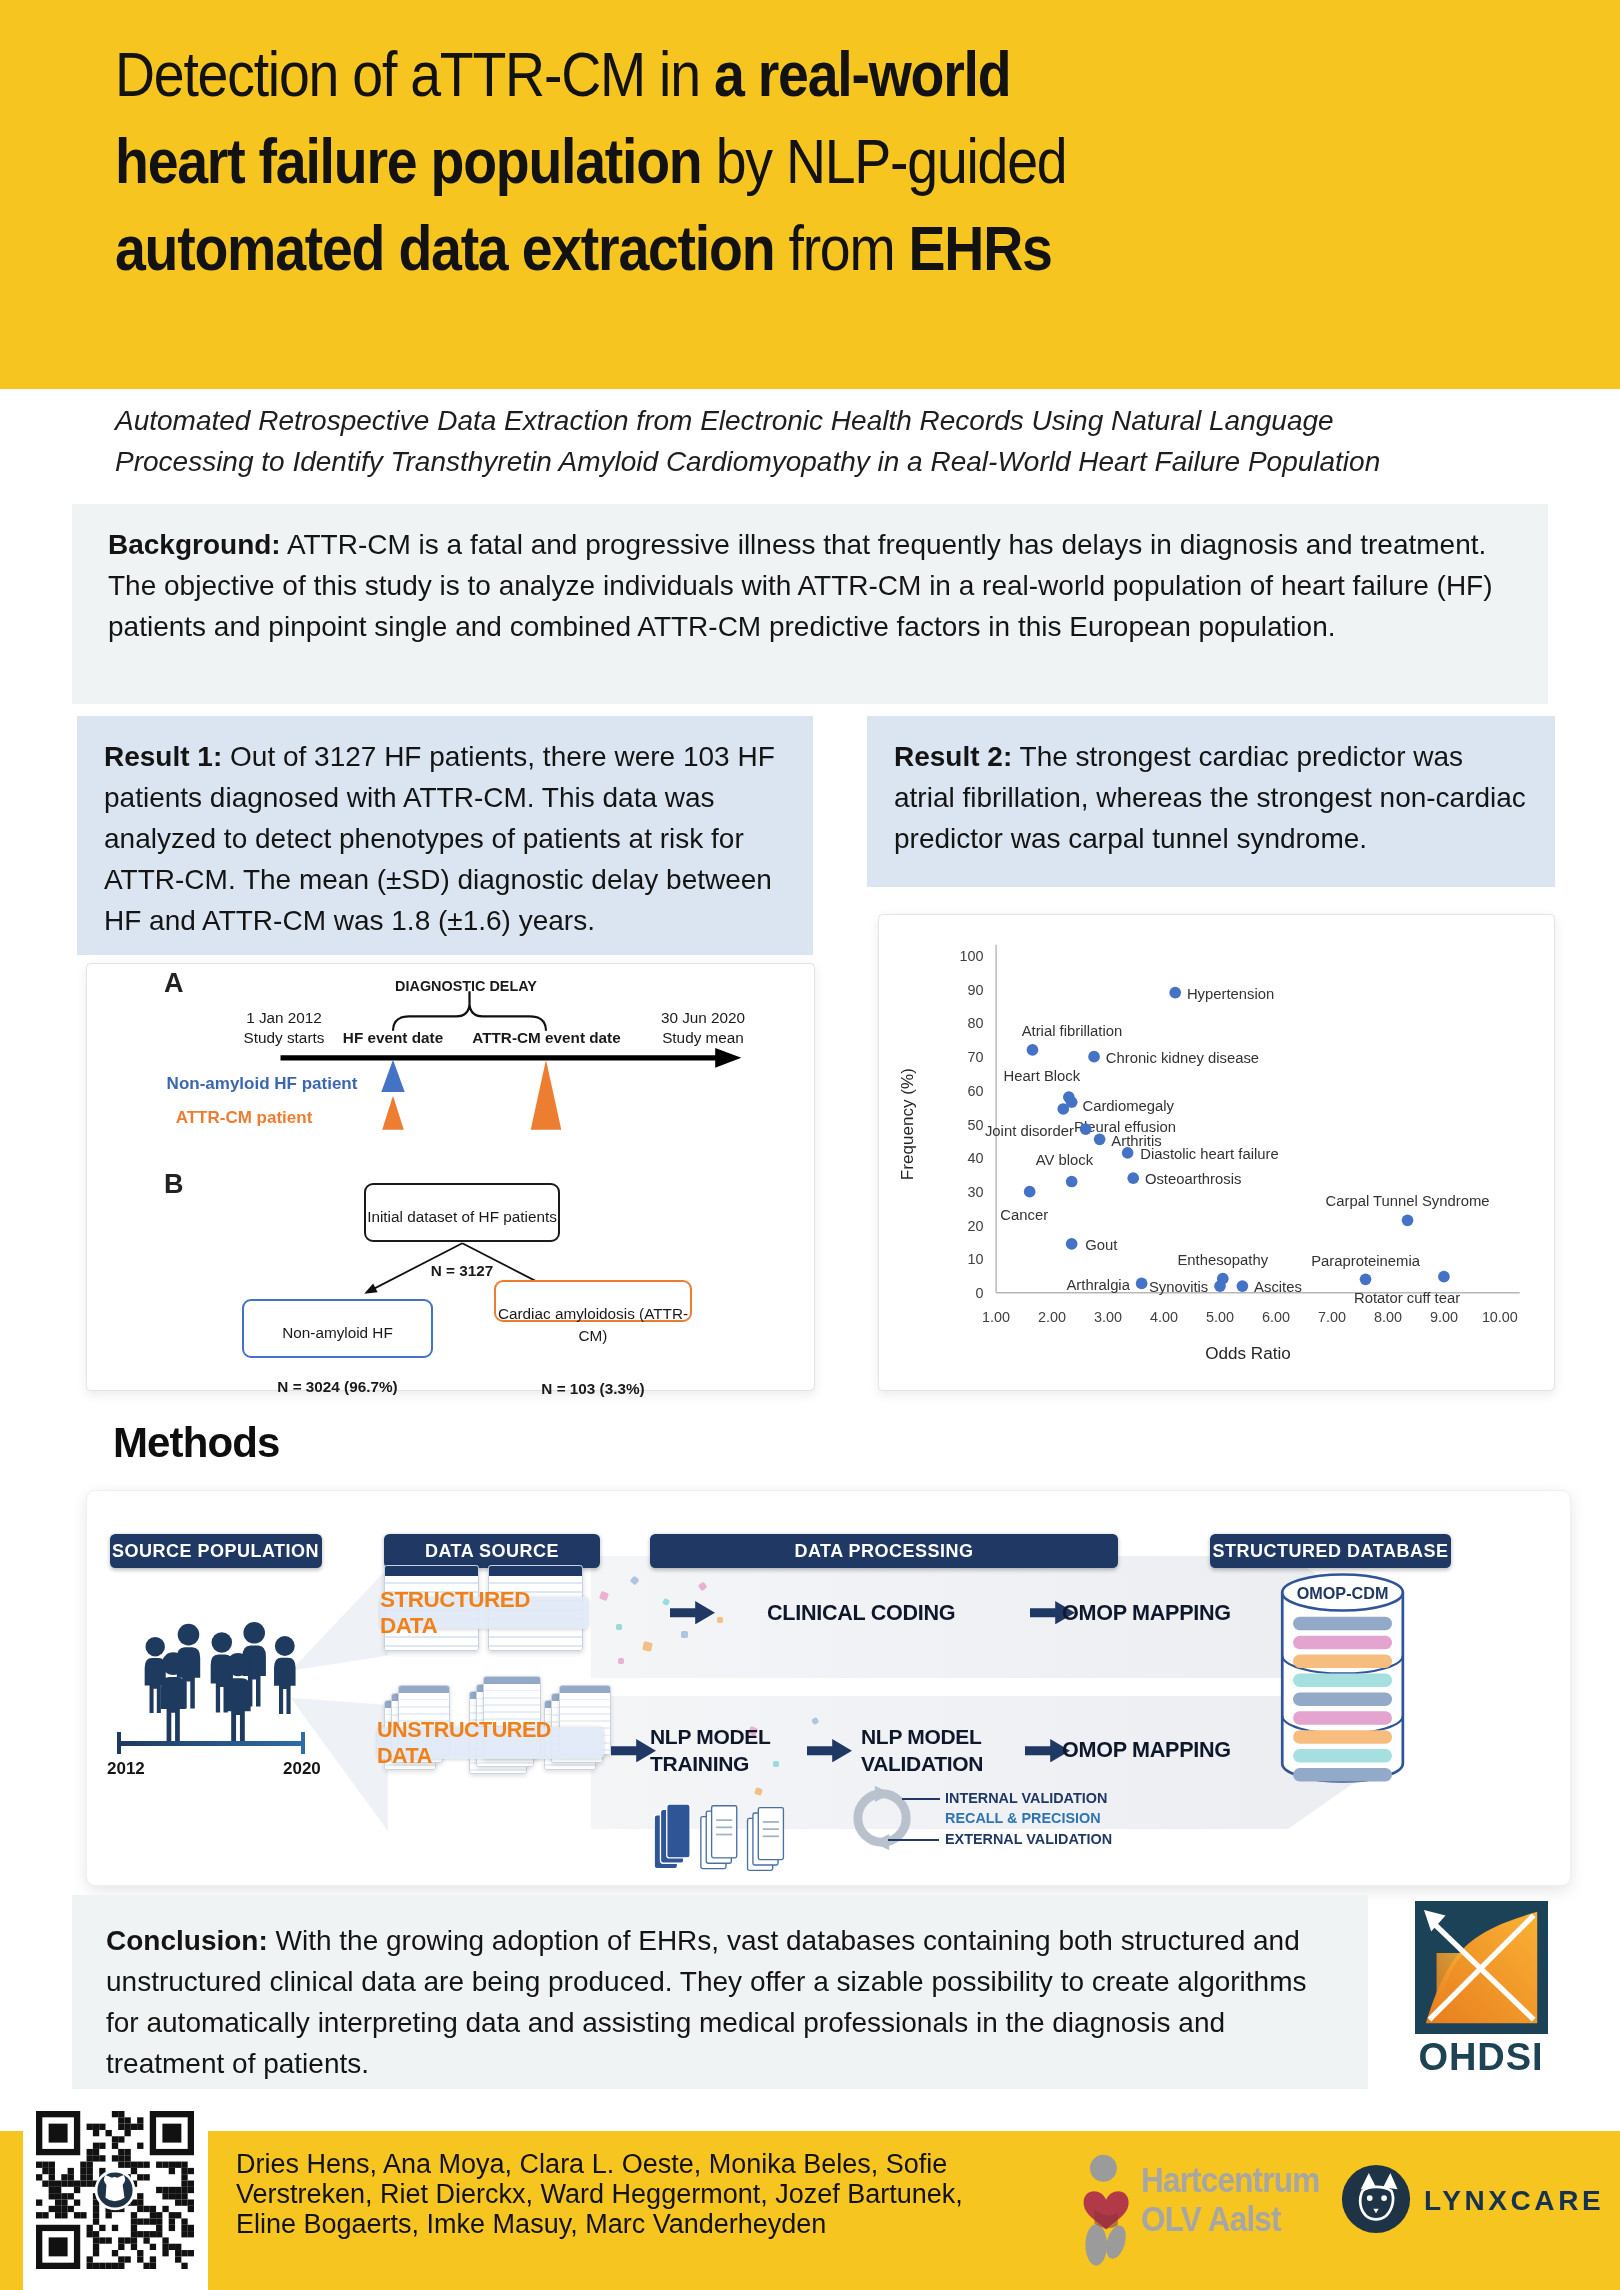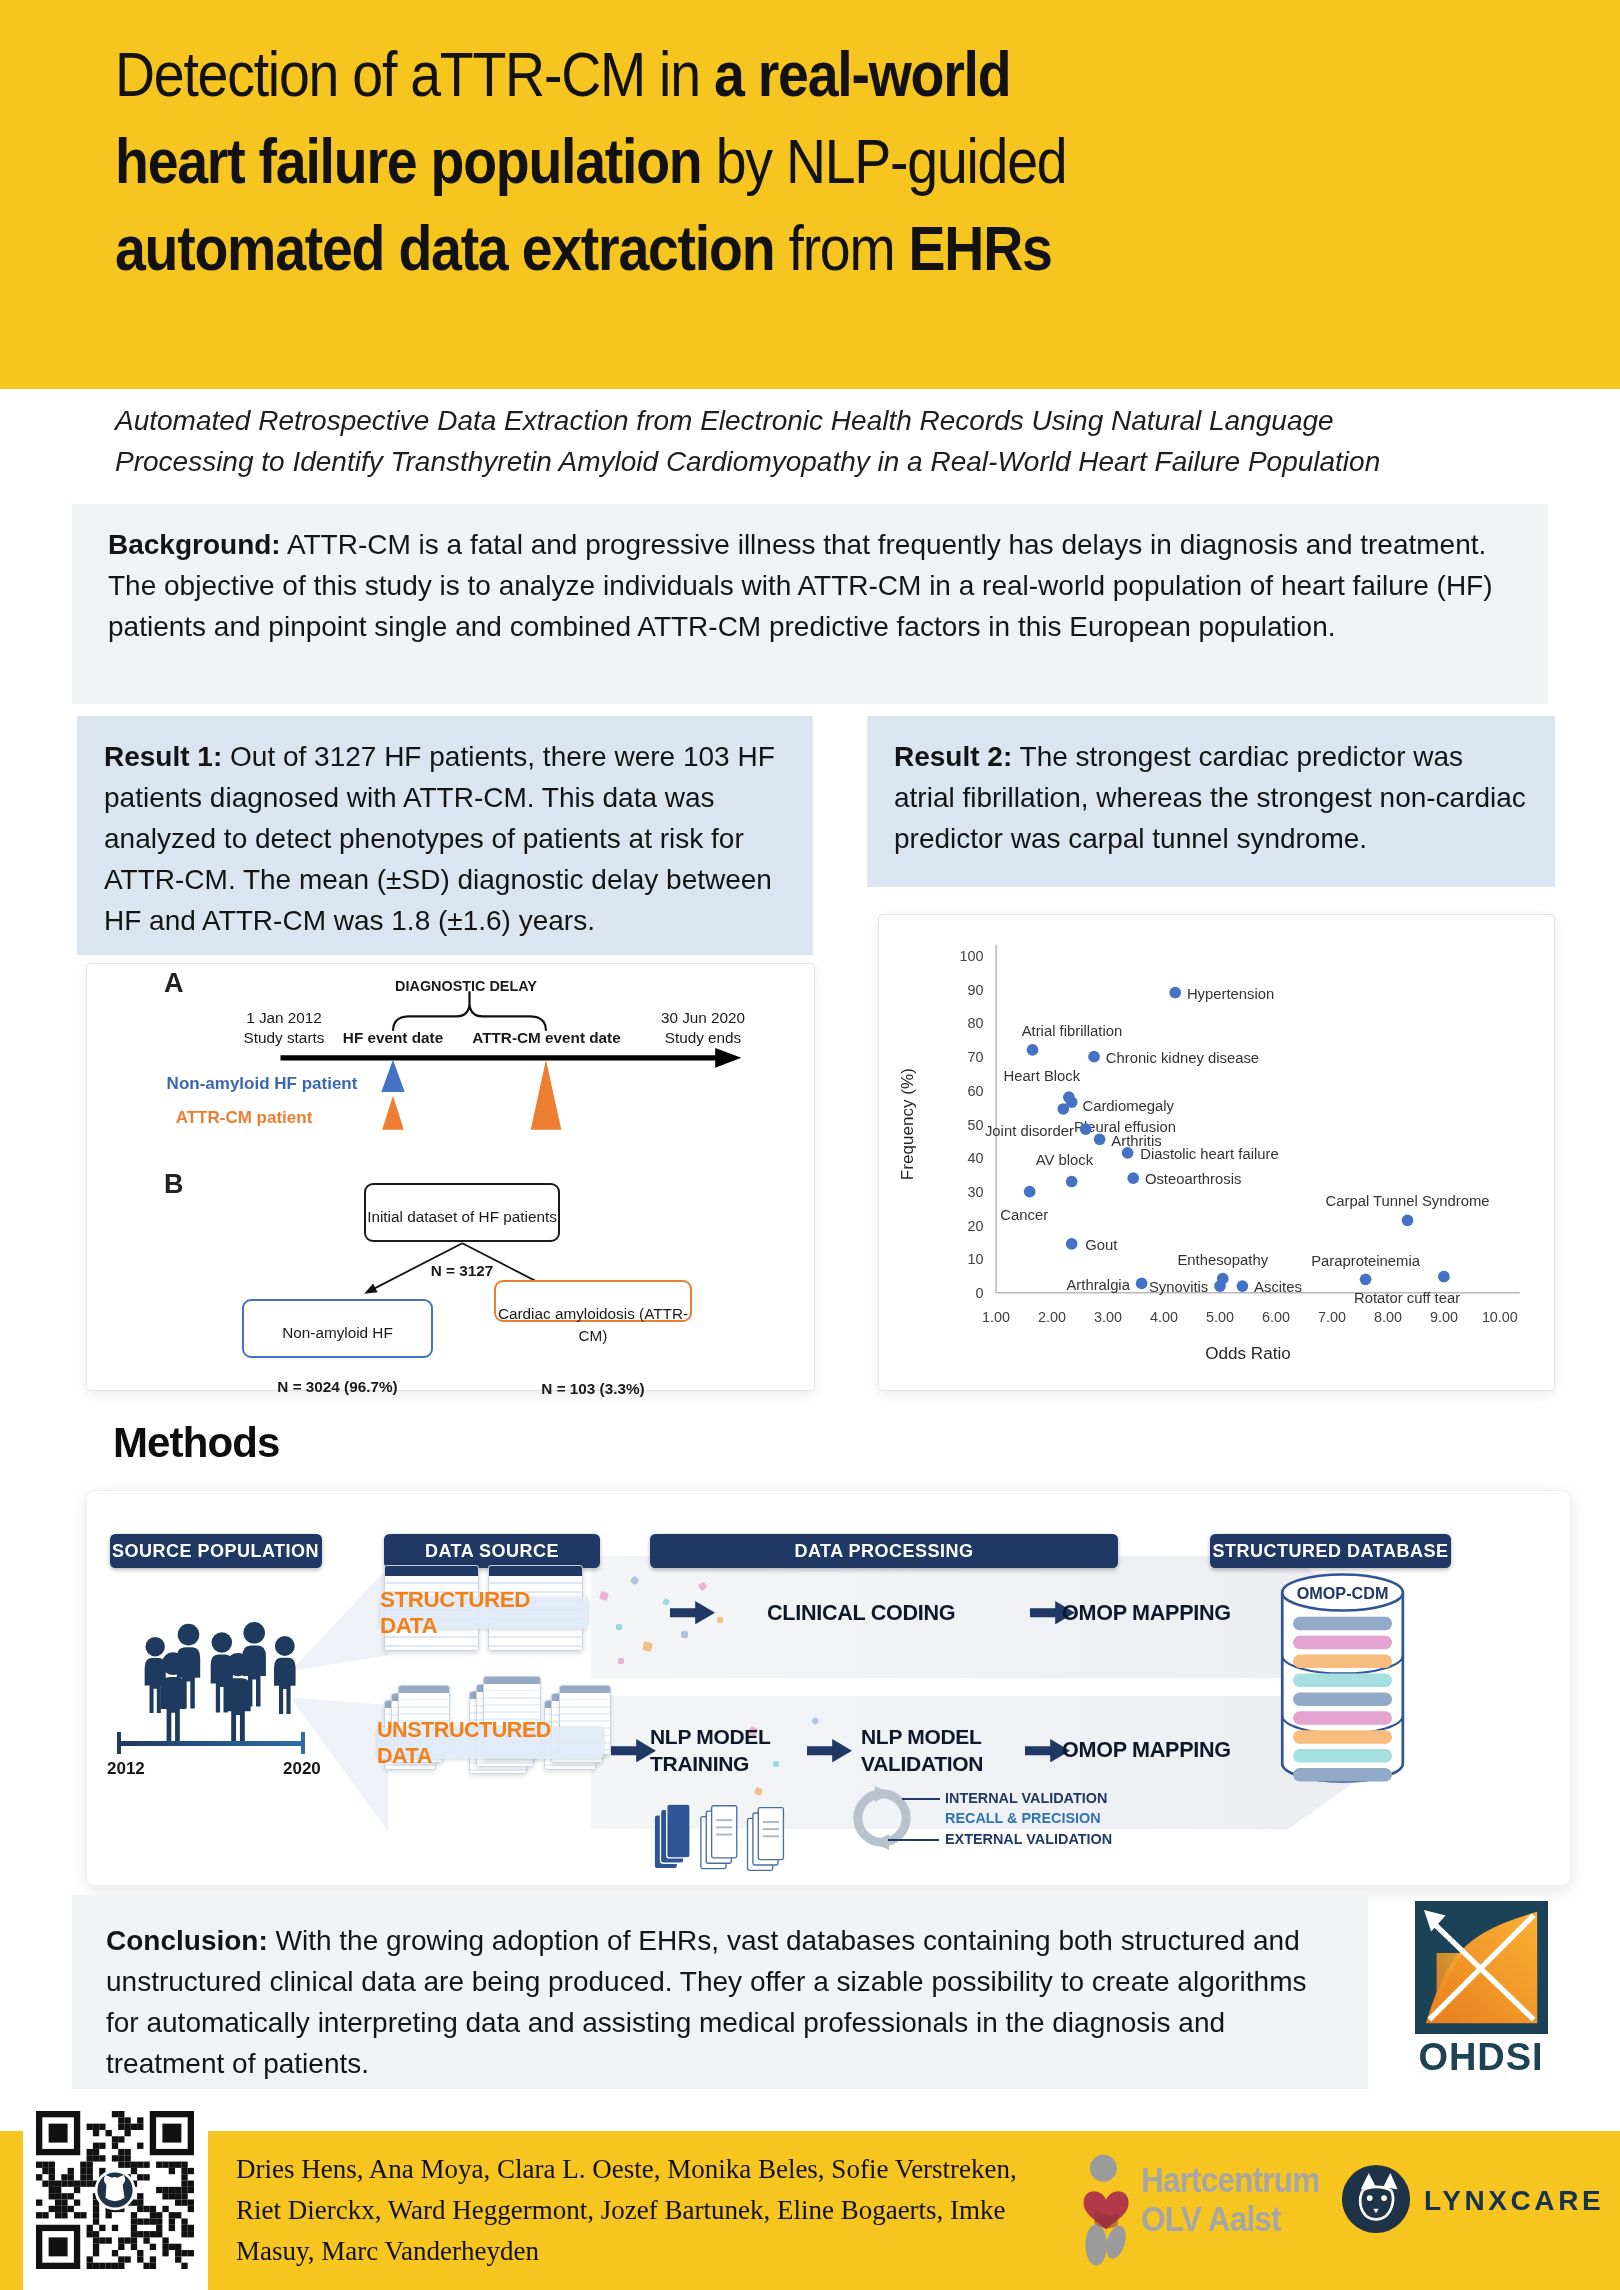--- a/index.html
+++ b/index.html
@@ -74,21 +74,21 @@
   .vline{position:absolute; height:1.8px; background:#1F3864;}
   .tl-label{position:absolute; font-size:17px; font-weight:700; color:#161616;}
   .cf{position:absolute; border-radius:1.8px; opacity:.8;}
 
   
   .concl{left:72px; top:1895px; width:1296px; height:194px; padding:25px 34px;}
   .ohdsi-text{left:1411px; top:2036px; width:140px; text-align:center; font-size:38px;
       font-weight:800; color:#1D4355; letter-spacing:0.9px;}
   .yellowband{left:0; top:2131px; width:1620px; height:160px; background:#F6C51F;}
   .qr-patch{left:22.5px; top:2097px; width:185px; height:194px; background:#fff;}
-  .authors{left:236px; top:2149px; width:792px; font-size:27px; line-height:41px; color:#121212;font-family:Liberation Serif, serif;}
+  .authors{left:236px; top:2149px; width:792px; font-size:27px; line-height:30px; color:#121212;}
   .hart-text{left:1141px; top:2160px; font-size:35px; line-height:39px; font-weight:800;
       color:#a6a6a6; transform:scaleX(.9); transform-origin:left top; letter-spacing:-0.9px;}
   .lynx-text{left:1424px; top:2185px; font-size:28px; font-weight:800; color:#16324F; letter-spacing:3.6px;}
 </style>
 </head>
 <body>
 
 <div class="poster">
 
   <div class="abs band"></div>
@@ -127,21 +127,21 @@
     </svg>
 
     <div class="abs panel-letter" style="left:77px;top:3.6px">A</div>
     <div class="abs fa-text fa-bold" style="left:298px;top:14.4px;width:162px;font-size:14.4px">DIAGNOSTIC DELAY</div>
 
     <div class="abs fa-text" style="left:134px;top:45px;width:126px">1 Jan 2012</div>
     <div class="abs fa-text" style="left:134px;top:65px;width:126px">Study starts</div>
     <div class="abs fa-text fa-bold" style="left:243px;top:65px;width:126px">HF event date</div>
     <div class="abs fa-text fa-bold" style="left:374px;top:65px;width:171px">ATTR-CM event date</div>
     <div class="abs fa-text" style="left:553px;top:45px;width:126px">30 Jun 2020</div>
-    <div class="abs fa-text" style="left:553px;top:65px;width:126px">Study ends</div>
+    <div class="abs fa-text" style="left:553px;top:65px;width:126px">Study mean</div>
 
     <div class="abs fa-text fa-bold" style="left:58px;top:110px;width:234px;color:#3a67b1;font-size:17px">Non-amyloid HF patient</div>
     <div class="abs fa-text fa-bold" style="left:58px;top:144px;width:198px;color:#ED7D31;font-size:17px">ATTR-CM patient</div>
 
     <div class="abs panel-letter" style="left:77px;top:205px">B</div>
 
     <div class="fb-box" style="left:277px;top:219px;width:196px;height:59px;border:2.3px solid #1a1a1a">
       <div>Initial dataset of HF patients</div>
       <div class="n">N = 3127</div>
     </div>

